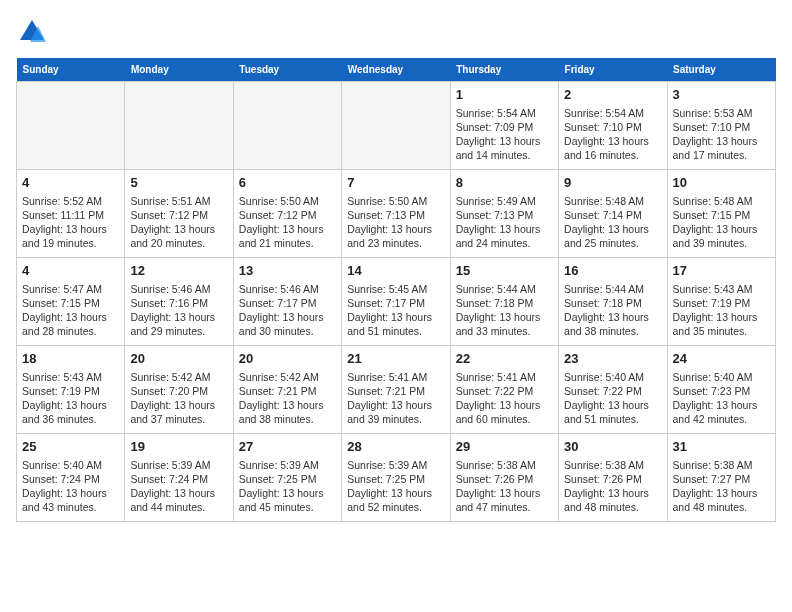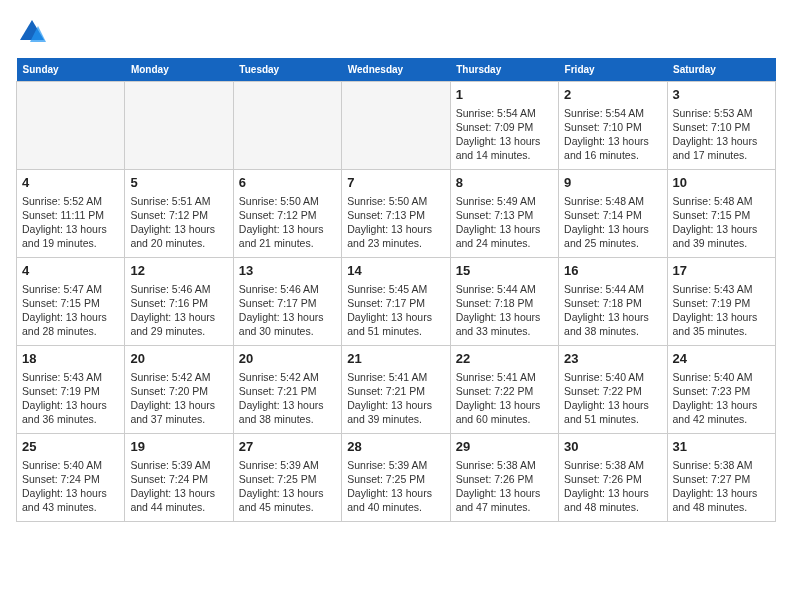--- a/index.html
+++ b/index.html
@@ -324,21 +324,21 @@
           <div class="day-info">Sunrise: 5:39 AM</div>
           <div class="day-info">Sunset: 7:25 PM</div>
           <div class="day-info">Daylight: 13 hours</div>
           <div class="day-info">and 45 minutes.</div>
         </td>
         <td>
           <span class="day-num">28</span>
           <div class="day-info">Sunrise: 5:39 AM</div>
           <div class="day-info">Sunset: 7:25 PM</div>
           <div class="day-info">Daylight: 13 hours</div>
-          <div class="day-info">and 40 minutes.</div>
+          <div class="day-info">and 52 minutes.</div>
         </td>
         <td>
           <span class="day-num">29</span>
           <div class="day-info">Sunrise: 5:38 AM</div>
           <div class="day-info">Sunset: 7:26 PM</div>
           <div class="day-info">Daylight: 13 hours</div>
           <div class="day-info">and 47 minutes.</div>
         </td>
         <td>
           <span class="day-num">30</span>

